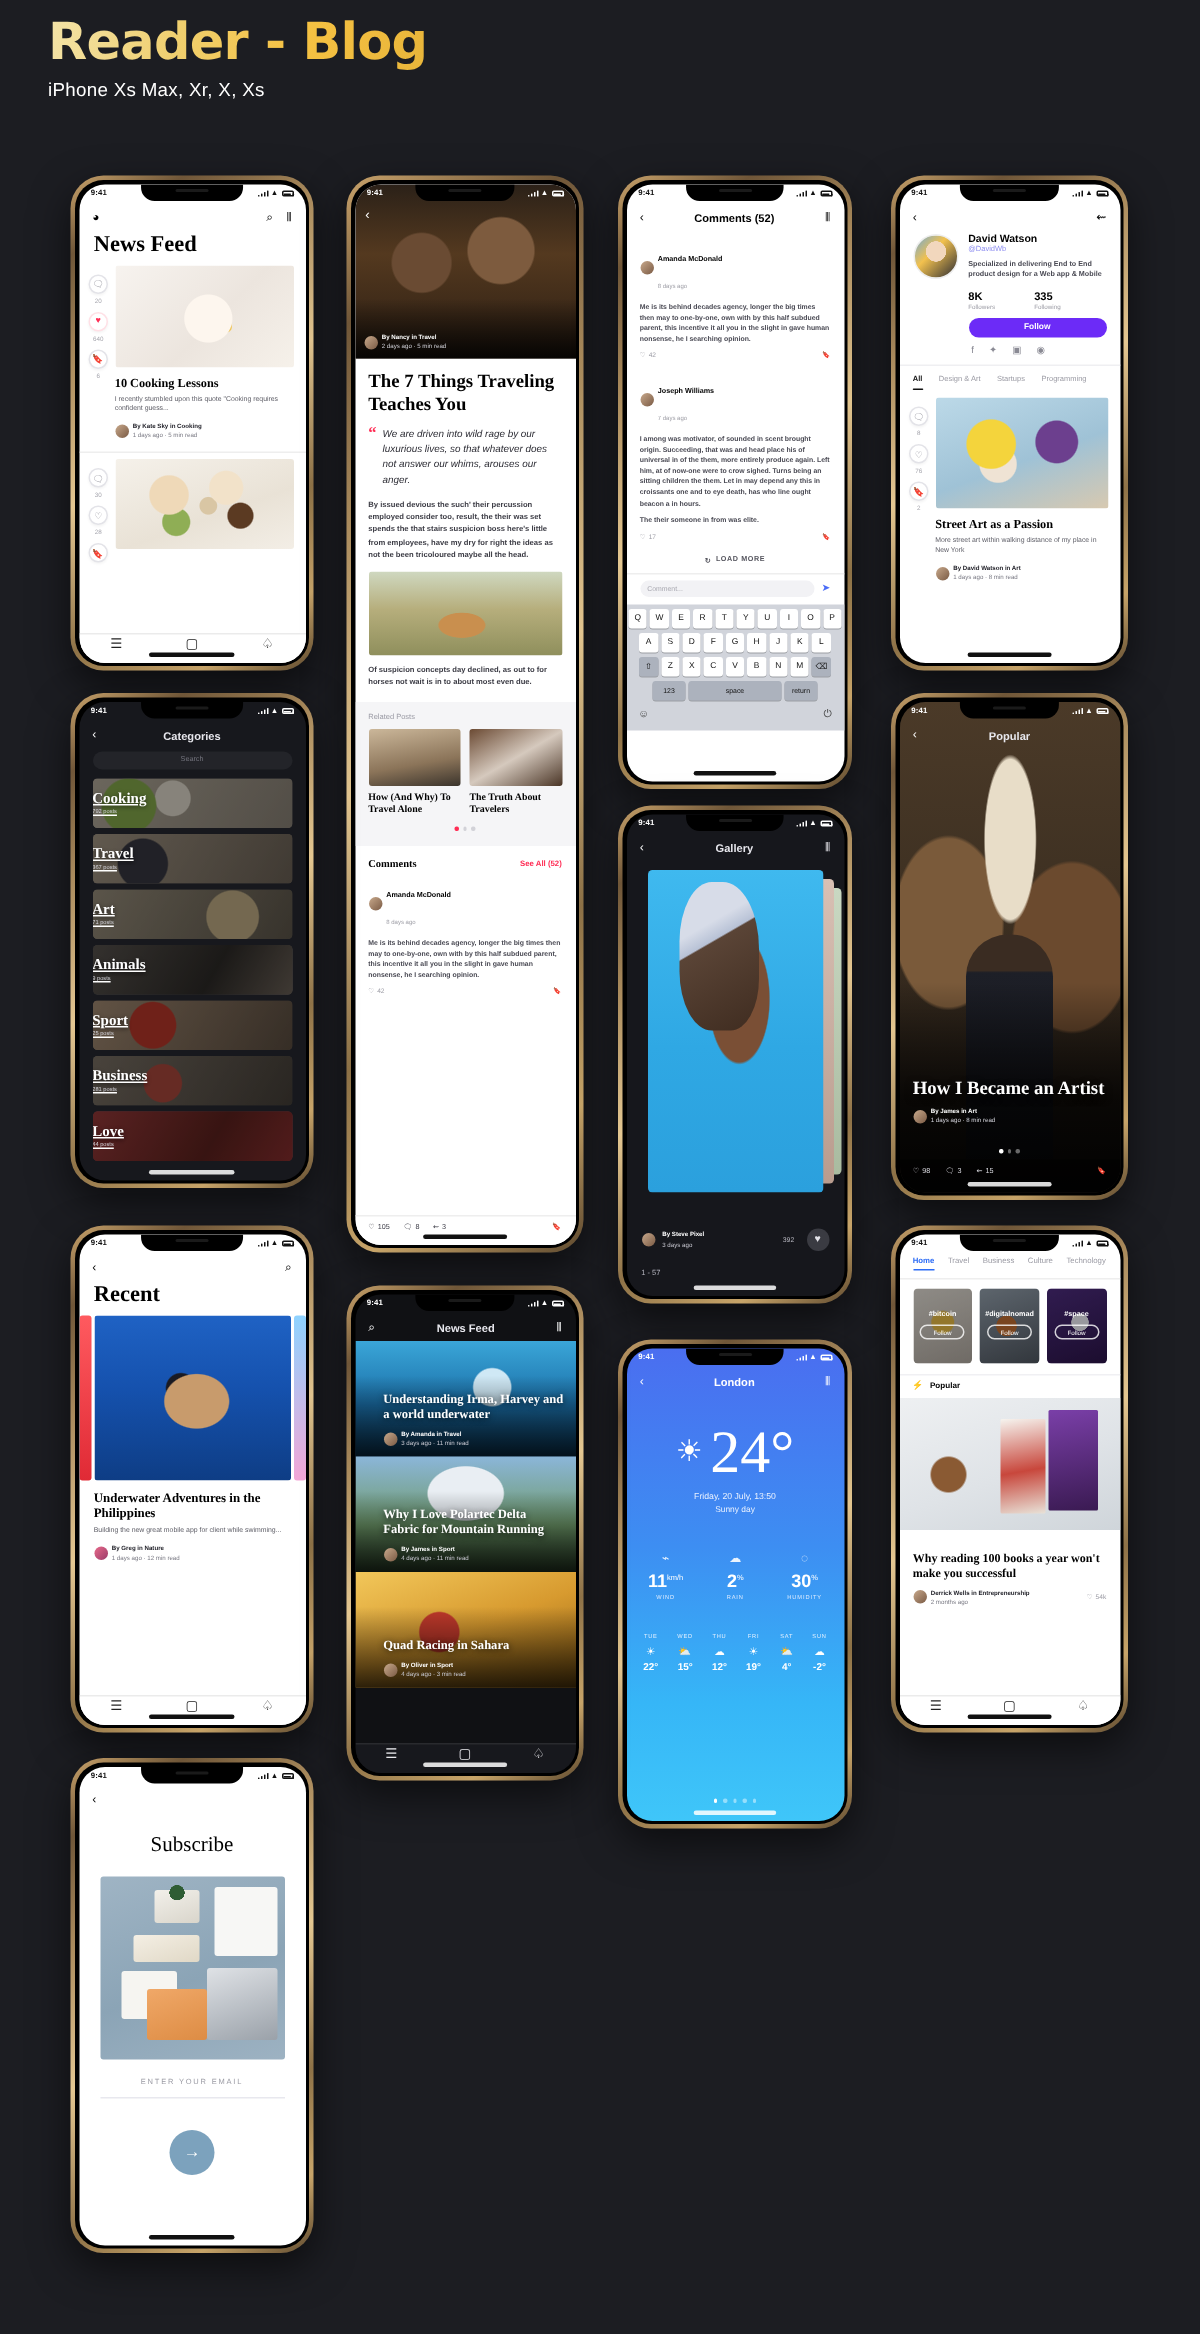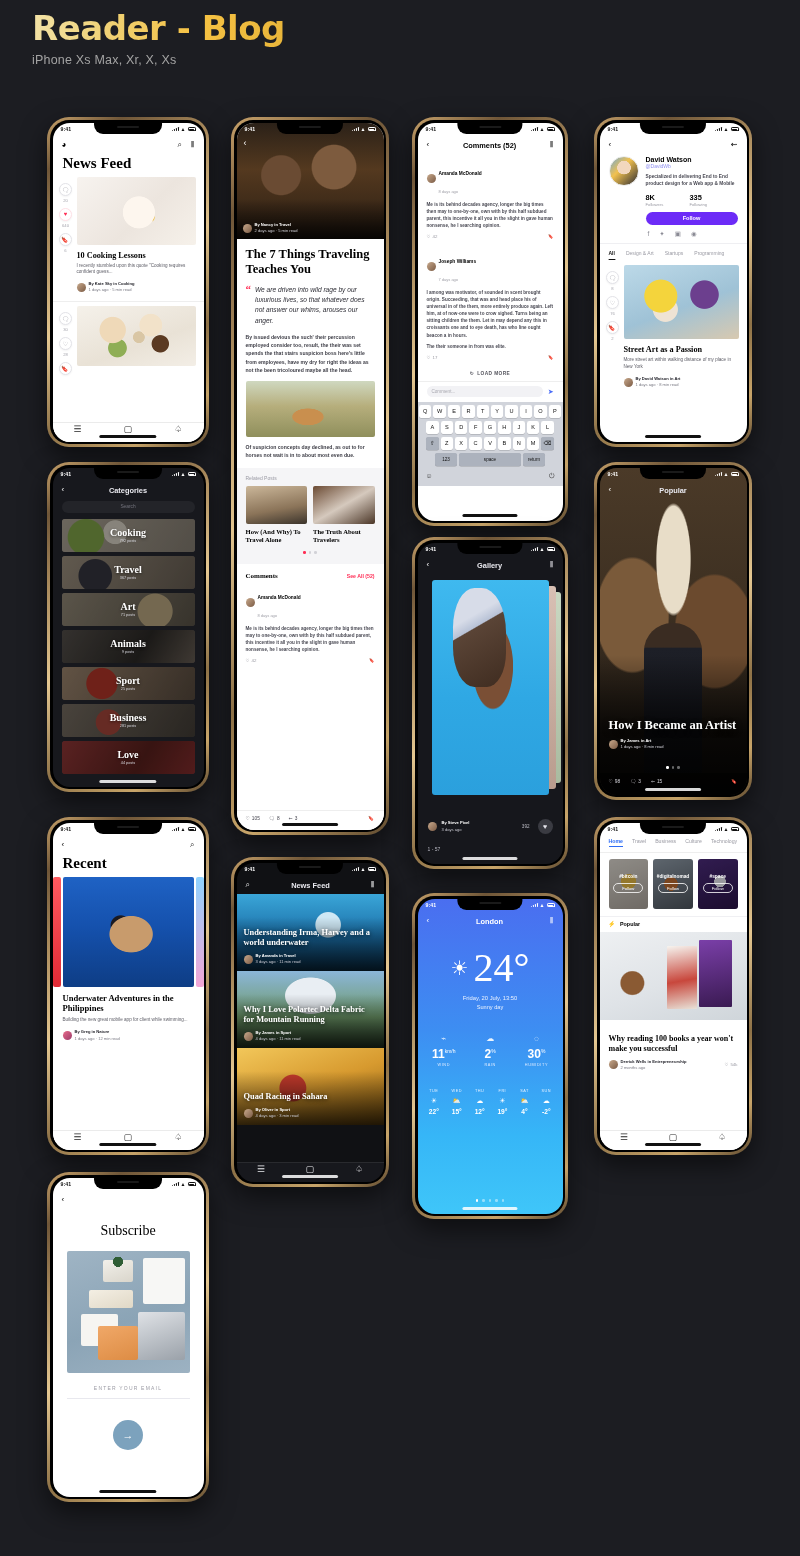--- a/index.html
+++ b/index.html
@@ -13,21 +13,21 @@
 
   
   .page-header { position: absolute; left: 32px; top: 8px; }
   .page-title {
     font-size: 34px; font-weight: bold; letter-spacing: -0.5px;
     background: linear-gradient(100deg, #f3e3a8 0%, #f0cf6e 35%, #f6c243 65%, #e8b53a 100%);
     -webkit-background-clip: text; background-clip: text;
     -webkit-text-fill-color: transparent; color: #f0c75a;
     font-family: "DejaVu Sans", sans-serif;
   }
-  .page-subtitle { font-size: 12.5px; color: #a3a3a3; margin-top: 5px; letter-spacing: 0.2px; }
+  .page-subtitle { font-size: 12.5px; color: #ffffff; margin-top: 5px; letter-spacing: 0.2px; }
 
   
   .phone {
     position: absolute;
     border-radius: 22px;
     background: linear-gradient(145deg,#c9a36b 0%, #6f5638 12%, #a98a5c 28%, #e4c791 50%, #8e7247 72%, #c7a469 88%, #5f4a2f 100%);
     padding: 3px;
     box-shadow: 0 10px 26px rgba(0,0,0,.55);
   }
   .phone-inner {
@@ -229,21 +229,21 @@
     linear-gradient(160deg,#bcd9e8,#9fc2d6 55%,#d8c9b0);
   }
 
   
   .p5 { left:47px; top:462px; width:162px; height:330px; }
   .p5 .screen { background:#17181d; color:#fff; }
   .cat-search { margin:2px 9px 6px; height:12px; border-radius:6px; background:#232429;
     display:flex; align-items:center; justify-content:center; font-size:4.8px; color:#74747e; }
   .cat-list { padding:0 9px; display:flex; flex-direction:column; gap:4px; }
   .cat { height:33px; border-radius:3px; position:relative; display:flex; flex-direction:column;
-    align-items:center; justify-content:center; overflow:hidden; }
+    align-items:flex-start; justify-content:center; overflow:hidden;text-decoration:underline; }
   .cat .shade { position:absolute; inset:0; background:rgba(0,0,0,.42); }
   .cat .cname { position:relative; font-size:10px; font-weight:bold; color:#fff; text-shadow:0 1px 3px rgba(0,0,0,.6);}
   .cat .ccount { position:relative; font-size:3.8px; color:#d5d5dc; margin-top:1px; }
   .c-cook { background:
       radial-gradient(circle at 18% 55%, #8ab04f 0 16%, transparent 17%),
       radial-gradient(circle at 40% 40%, #e8e2d4 0 14%, transparent 15%),
       linear-gradient(120deg,#b9b0a0,#8e867a); }
   .c-trav { background:
       radial-gradient(circle at 25% 60%, #3a3a44 0 16%, transparent 17%),
       linear-gradient(120deg,#a79a88,#6e6458); }
@@ -334,21 +334,21 @@
       radial-gradient(circle at 44% 44%, #1a1a22 0 10%, transparent 11%),
       linear-gradient(180deg,#1f62c4 0%, #1551ad 45%, #0e3d85 100%);
   }
   .rc-h { font-size:8.6px; font-weight:bold; line-height:1.22; margin:6px 0 4px; }
 
   
   .p10 { left:231px; top:857px; width:158px; height:330px; }
   .p10 .screen { background:#101114; color:#fff; }
   .df-card { position:relative; height:77px; }
   .df-grad { position:absolute; inset:0; background:linear-gradient(transparent 30%, rgba(0,0,0,.78)); }
-  .df-txt { position:absolute; left:7px; right:7px; bottom:5px; }
+  .df-txt { position:absolute; left:19px; right:7px; bottom:5px; }
   .df-h { font-size:8.4px; font-weight:bold; line-height:1.22; text-shadow:0 1px 4px rgba(0,0,0,.8); }
   .df-1 { background: radial-gradient(circle at 62% 40%, #cfe8f5 0 12%, transparent 13%),
       linear-gradient(180deg,#3aa6d8 0%, #1b6fa8 55%, #0f4c78 100%); }
   .df-2 { background: radial-gradient(circle at 38% 52%, #c0392b 0 13%, transparent 14%),
       linear-gradient(160deg,#f2c75a 0%, #d79a2f 50%, #8e6014 100%); }
   .df-3 { background: radial-gradient(ellipse at 50% 32%, #e9eef3 0 24%, transparent 25%),
       linear-gradient(180deg,#8bb6d9 0%, #6f9a6a 60%, #3c5a3a 100%); }
   .df-by .by-t { color:#c9c9d2; }
   .df-by .by-t b { color:#fff; }
 

